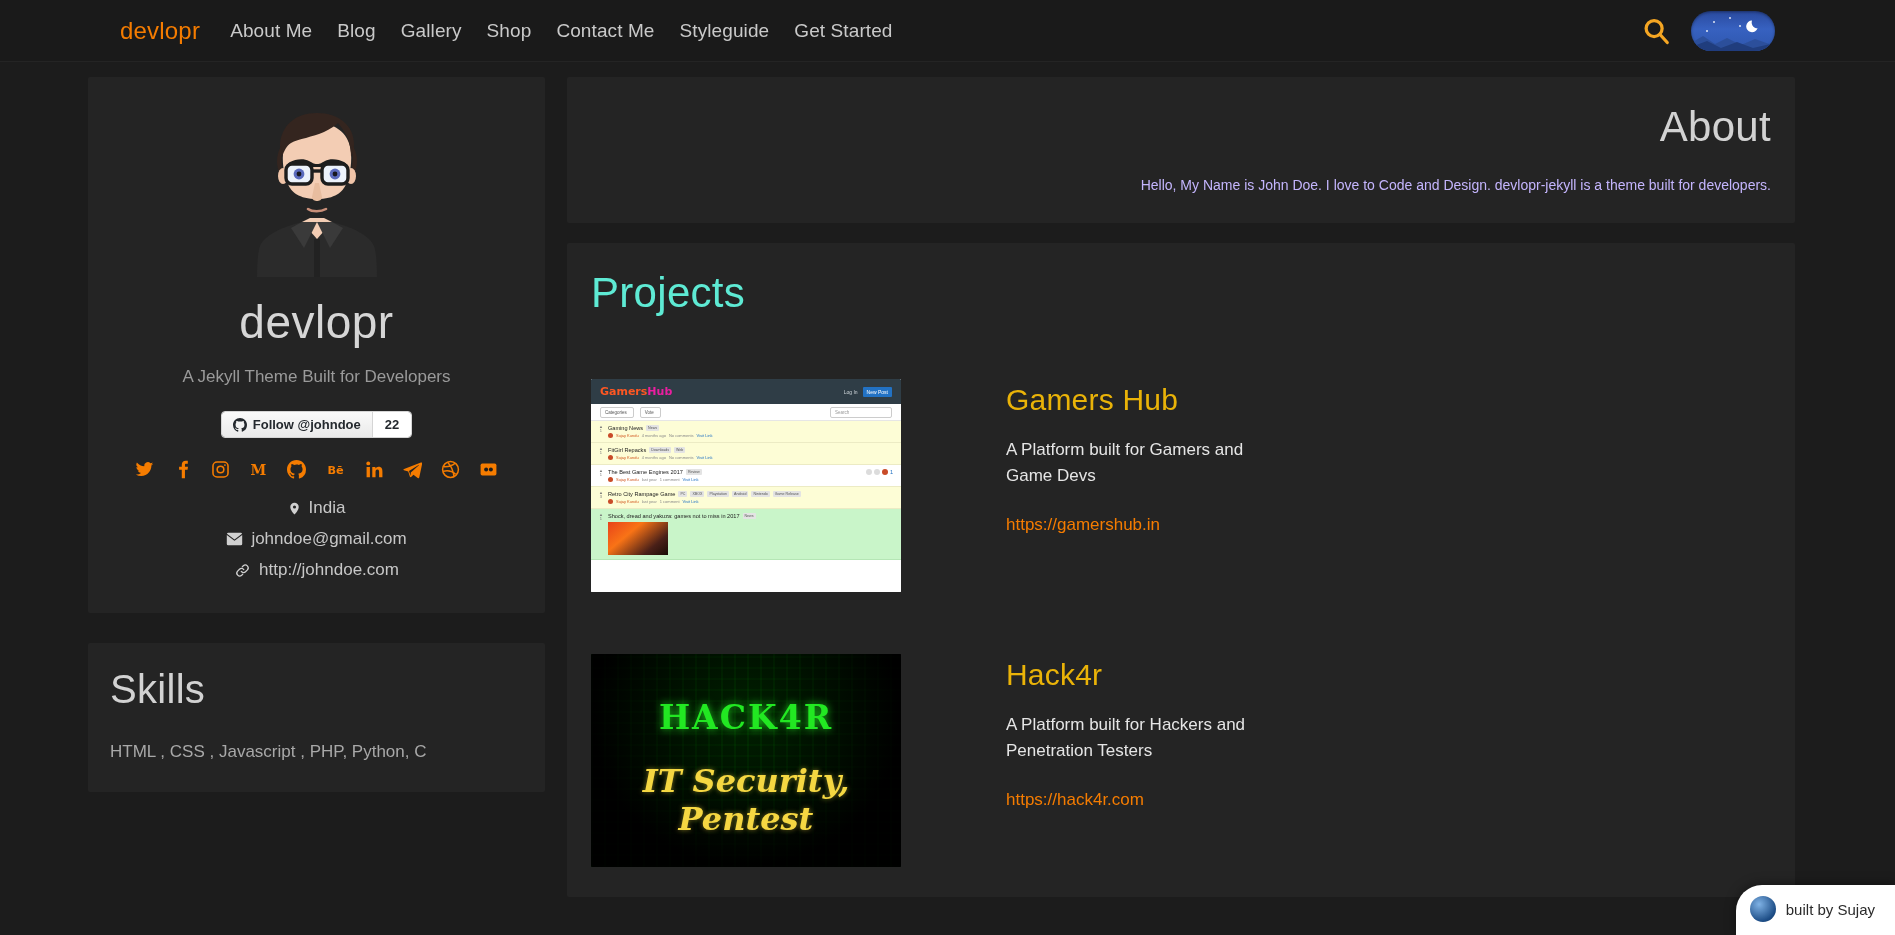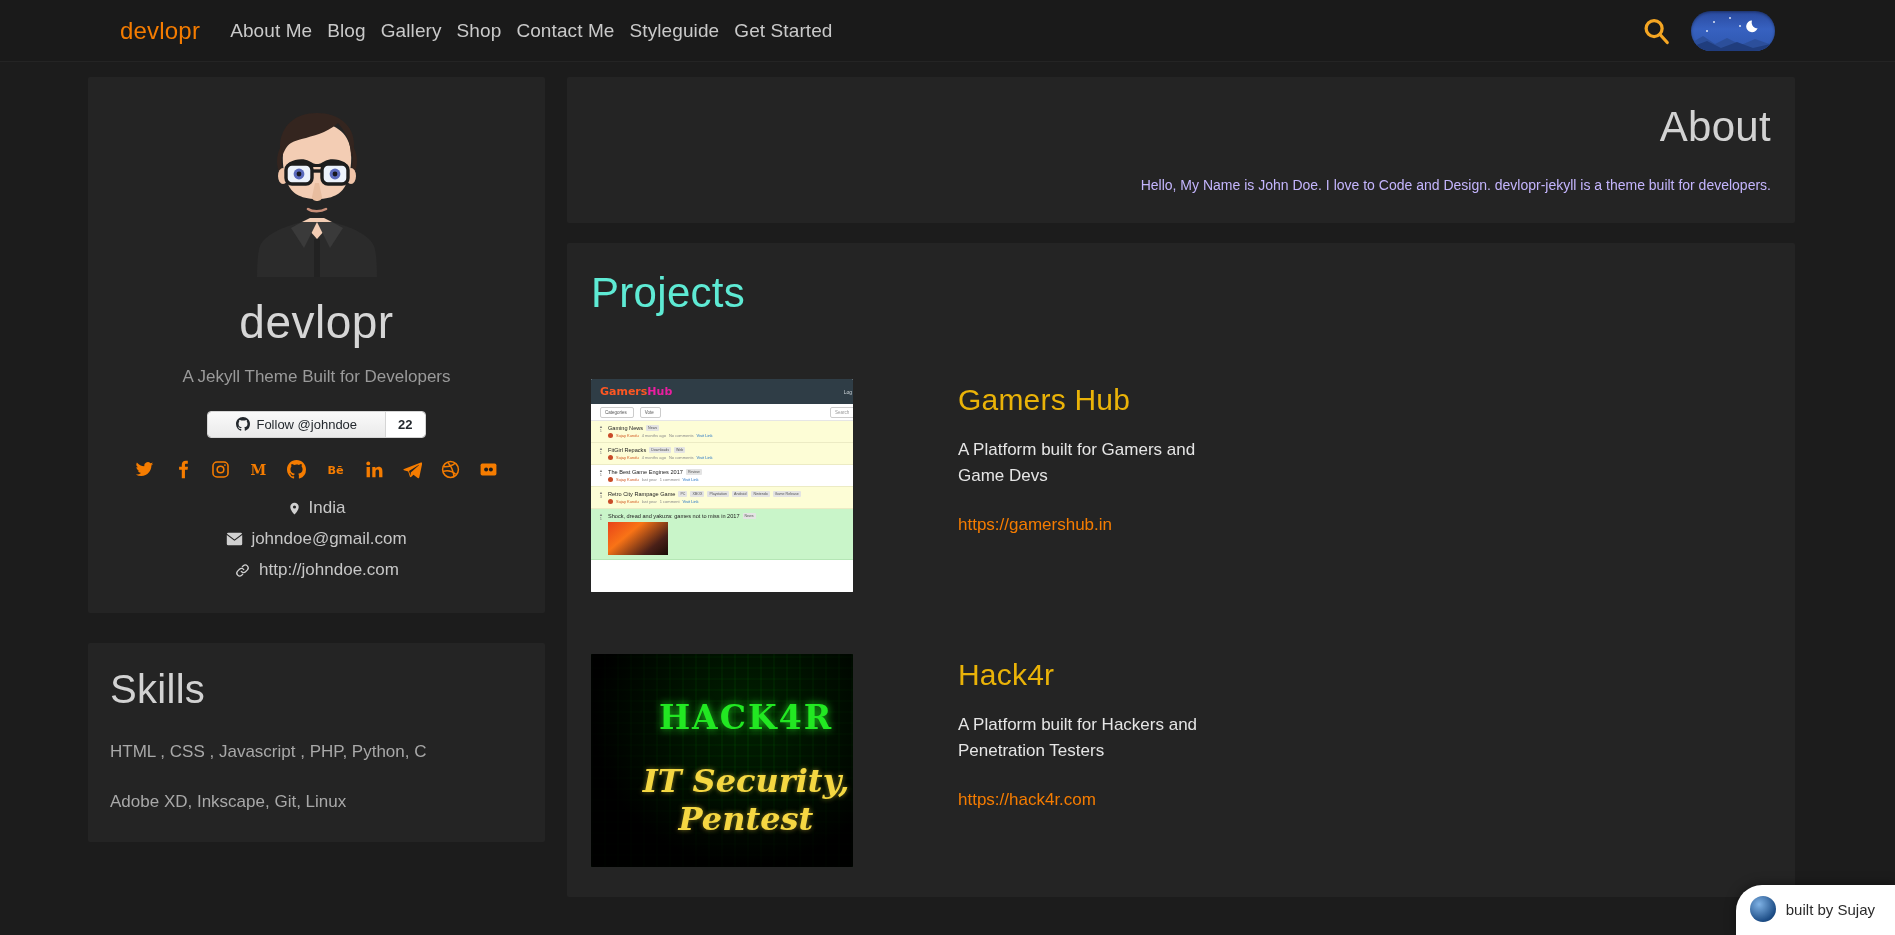--- a/index.html
+++ b/index.html
@@ -17,21 +17,21 @@
     display:flex; align-items:center;
     padding:0 30px 0 120px;
     border-bottom:1px solid #242424;
     position:relative;
   }
   .brand {
     color:#f57c00; font-size:24px; font-weight:400;
     letter-spacing:.2px; margin-right:30px; cursor:pointer;
     white-space:nowrap;
   }
-  .navlinks { display:flex; align-items:center; gap:15px; }
+  .navlinks { display:flex; align-items:center; gap:25px; }
   .navlink {
     color:#c9c9c9; font-size:19px; font-weight:300;
     cursor:pointer; white-space:nowrap; letter-spacing:.1px;
   }
   .nav-right {
     margin-left:auto; display:flex; align-items:center; gap:20px;
     padding-right:90px;
   }
   .search-btn { cursor:pointer; display:flex; align-items:center; }
   .toggle {
@@ -68,22 +68,22 @@
   .profile-tagline {
     font-size:17px; color:#9a9a9a; font-weight:300; margin-top:18px;
   }
   .gh-follow {
     display:inline-flex; align-items:stretch; margin-top:24px;
     border:1px solid #d5d5d5; border-radius:4px; overflow:hidden;
     font-size:13px; cursor:pointer;
   }
   .gh-follow .gh-main {
     background:linear-gradient(180deg,#fafafa,#eaeaea);
-    color:#24292e; padding:5px 28px; display:flex; align-items:flex-start; gap:6px;
-    font-weight:400;
+    color:#24292e; padding:5px 11px; display:flex; align-items:center; gap:6px;
+    font-weight:700;
   }
   .gh-follow .gh-count {
     background:#fff; color:#24292e; padding:5px 12px;
     border-left:1px solid #d5d5d5; font-weight:600;
     display:flex; align-items:center;
   }
   .socials {
     display:flex; justify-content:center; align-items:center;
     gap:19px; margin-top:22px;
   }
@@ -116,21 +116,21 @@
 
   
   .projects { margin-top:20px; padding:26px 24px 30px; }
   .projects h1 {
     font-size:42px; font-weight:300; color:#5eead4; letter-spacing:.3px;
   }
   .project-row {
     display:flex; gap:105px; margin-top:62px; align-items:flex-start;
   }
   .project-thumb {
-    width:262px; height:213px; flex:none; overflow:hidden;
+    width:310px; height:213px; flex:none; overflow:hidden;
     background:#fff; border-radius:1px;
   }
   .project-info { padding-top:4px; }
   .project-title {
     font-size:30px; font-weight:300; color:#eab308; letter-spacing:.2px;
   }
   .project-desc {
     font-size:17px; color:#e5e5e5; font-weight:300;
     margin-top:20px; max-width:270px; line-height:1.55;
   }
@@ -385,21 +385,20 @@
               </svg>
           </span>
           <span>http://johndoe.com</span>
         </div>
       </div>
     </div>
 
     <div class="card skills">
       <h2>Skills</h2>
       <p>HTML , CSS , Javascript , PHP, Python, C</p>
-      <p>Adobe XD, Inkscape, Git, Linux</p>
     </div>
   </div>
 
   <div class="right-col">
 
     <div class="card about">
       <h1>About</h1>
       <p>Hello, My Name is John Doe. I love to Code and Design. devlopr-jekyll is a theme built for developers.</p>
     </div>
 

